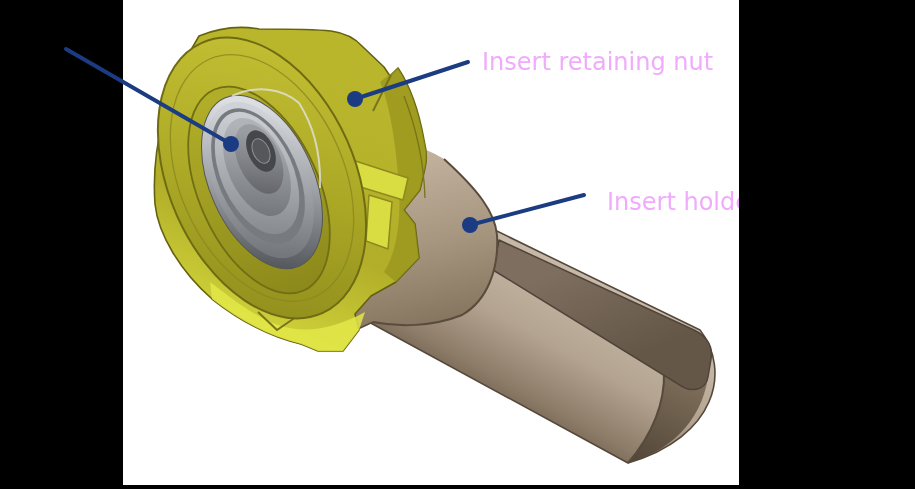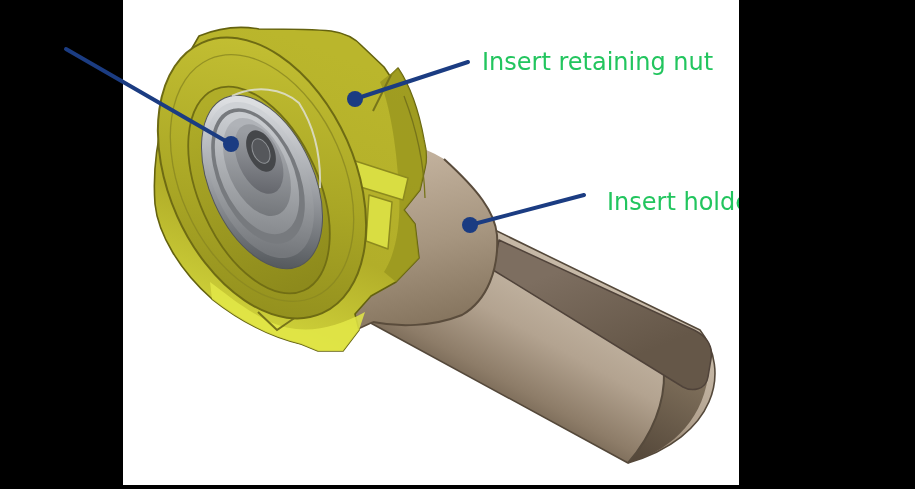--- a/index.html
+++ b/index.html
@@ -4,21 +4,21 @@
 <style>
   html,body{margin:0;padding:0;background:#000;}
   .stage{
     position:relative;width:915px;height:489px;background:#000;
     overflow:hidden;font-family:"DejaVu Sans","Liberation Sans",sans-serif;
   }
   .paper{position:absolute;left:123px;top:0;width:616px;height:486px;background:#fff;}
   .model-svg,.leader-svg{position:absolute;left:0;top:0;}
   .model-svg{z-index:1;}
   .label{
-    position:absolute;z-index:1;color:#22c55e;font-size:24px;line-height:28px;
+    position:absolute;z-index:1;color:#f0abfc;font-size:24px;line-height:28px;
     white-space:nowrap;letter-spacing:0;
   }
   .label-nut{left:482px;top:48px;}
   .label-holder{left:607px;top:188px;}
   .bar{position:absolute;background:#000;z-index:2;}
   .bar-left{left:0;top:0;width:123px;height:489px;}
   .bar-right{left:739px;top:0;width:176px;height:489px;}
   .bar-bottom{left:0;top:485px;width:915px;height:4px;}
   .leader-svg{z-index:3;}
 </style>

